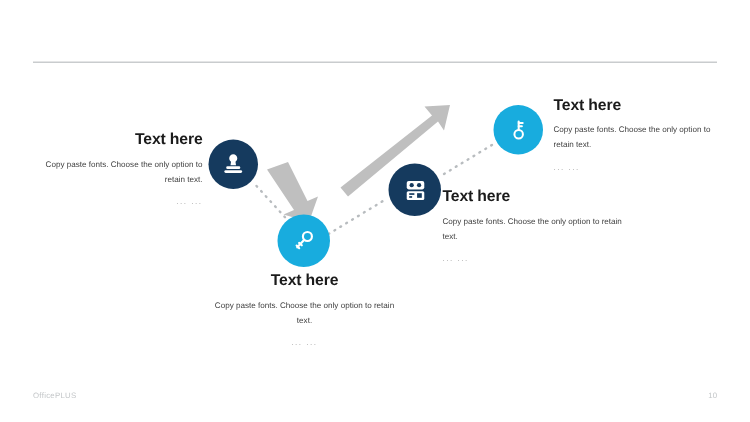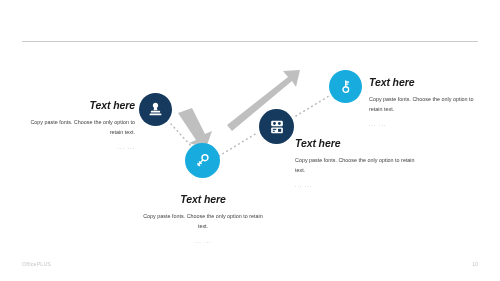--- a/index.html
+++ b/index.html
@@ -52,23 +52,22 @@
 
   
   .block {
     position: absolute;
   }
   .block .title {
     font-size: 10.5px;
     font-weight: bold;
     color: #1b1b1b;
     letter-spacing: -0.1px;
-    margin: 12px 0 5px 0;
+    margin: 0 0 5px 0;
     line-height: 1.1;
-    font-style: italic;
   }
   .block .body {
     font-size: 5.4px;
     color: #3d3d3d;
     line-height: 1.95;
     margin: 0;
   }
   .block .dots {
     font-size: 5.4px;
     color: #9a9a9a;

